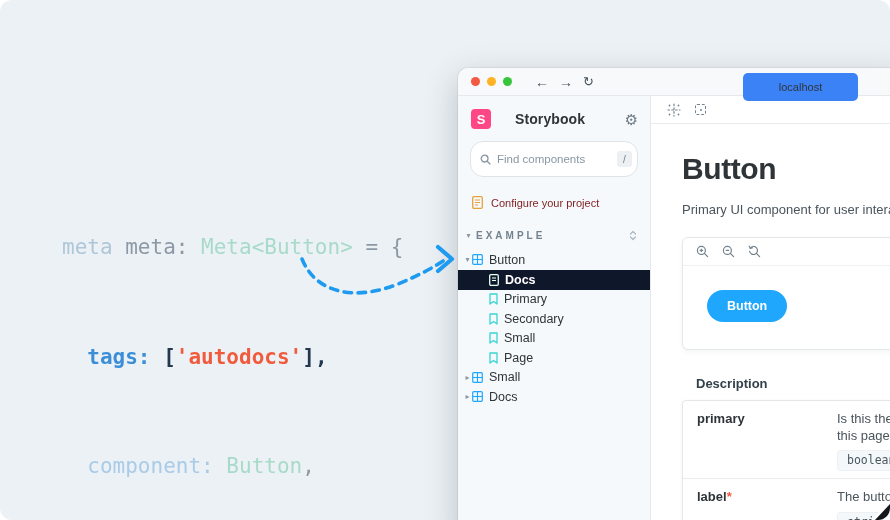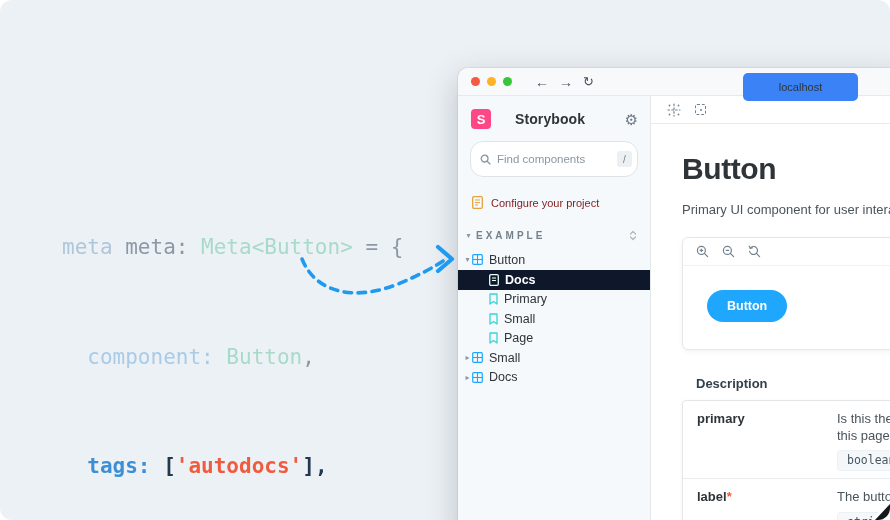--- a/index.html
+++ b/index.html
@@ -91,22 +91,22 @@
                 border-left:19px solid transparent; border-bottom:20px solid rgba(255,255,255,.9); }
   svg { display:block; }
 </style>
 </head>
 <body>
 
 <div id="stage">
 
   <div id="code">
     <div><span class="tk-kw">meta </span><span class="tk-gray">meta: </span><span class="tk-type">Meta&lt;Button&gt;</span><span class="tk-gray"> = {</span></div>
+    <div class="ind1"><span class="tk-tags">tags: </span><span class="tk-brack">[</span><span class="tk-str">'autodocs'</span><span class="tk-brack">],</span></div>
     <div class="ind1"><span class="tk-prop">component: </span><span class="tk-type">Button</span><span class="tk-gray">,</span></div>
-    <div class="ind1"><span class="tk-tags">tags: </span><span class="tk-brack">[</span><span class="tk-str">'autodocs'</span><span class="tk-brack">],</span></div>
     
     
     
     
   </div>
 
   <svg id="arrow-svg" viewBox="0 0 890 520">
     <path d="M302,259 C316,294 356,301 398,284 C420,275 436,266 446,259" fill="none" stroke="#1E9BF0" stroke-width="3.6" stroke-linecap="round" stroke-dasharray="7.5 6.5"></path>
     <polyline points="438,247 452,259 438,271" fill="none" stroke="#1E9BF0" stroke-width="4.2" stroke-linecap="round" stroke-linejoin="round"></polyline>
   </svg>
@@ -192,20 +192,28 @@
 
           <div class="tree-row story">
             <span class="icon-cell">
               <svg width="9" height="12" viewBox="0 0 9 12">
                   <path d="M1,1 h7 v10 l-3.5,-2.6 l-3.5,2.6 z" fill="none" stroke="#37D5D3" stroke-width="1.3" stroke-linejoin="round"></path>
                 </svg>
             </span>
             <span class="lbl">Primary</span>
           </div>
 
+          <div class="tree-row story">
+            <span class="icon-cell">
+              <svg width="9" height="12" viewBox="0 0 9 12">
+                  <path d="M1,1 h7 v10 l-3.5,-2.6 l-3.5,2.6 z" fill="none" stroke="#37D5D3" stroke-width="1.3" stroke-linejoin="round"></path>
+                </svg>
+            </span>
+            <span class="lbl">Secondary</span>
+          </div>
 
           <div class="tree-row story">
             <span class="icon-cell">
               <svg width="9" height="12" viewBox="0 0 9 12">
                   <path d="M1,1 h7 v10 l-3.5,-2.6 l-3.5,2.6 z" fill="none" stroke="#37D5D3" stroke-width="1.3" stroke-linejoin="round"></path>
                 </svg>
             </span>
             <span class="lbl">Small</span>
           </div>
 

